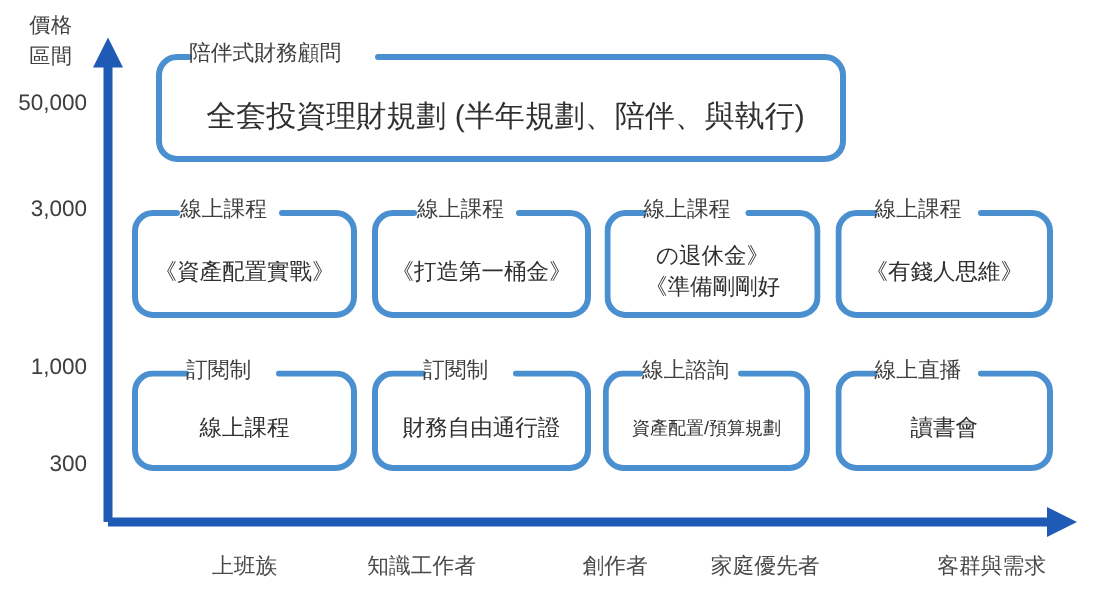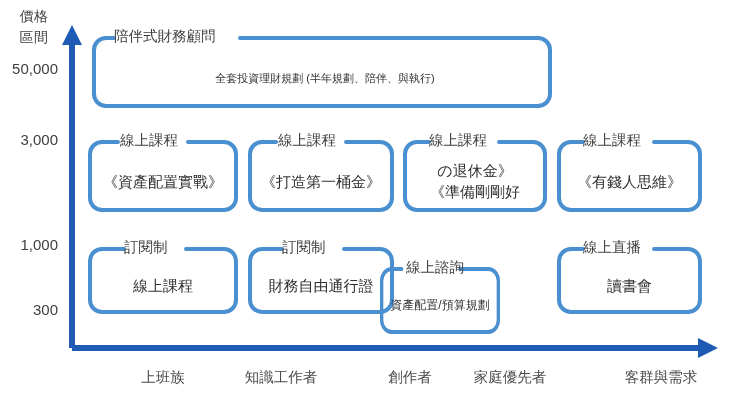--- a/index.html
+++ b/index.html
@@ -41,21 +41,21 @@
     position:absolute;top:-9px;
     font-size:14.5px;line-height:18px;color:#3f3f3f;white-space:nowrap;
   }
   .nbox .body{
     position:absolute;left:0;right:0;top:0;bottom:0;
     display:flex;align-items:center;justify-content:center;
     text-align:center;
     font-size:15px;line-height:21px;color:#303030;
     padding:10px 6px 0 6px;box-sizing:border-box;
   }
-  .nbox.big .body{font-size:11px;padding-top:12px;padding-left:12px;}
+  .nbox.big .body{font-size:20px;padding-top:12px;padding-left:12px;}
   .nbox .body span{display:block;}
 
   
   .badge{position:absolute;left:556px;top:22px;width:120px;text-align:center;}
   .badge .year{
     font-size:36px;line-height:40px;color:#5fb3e8;letter-spacing:1px;
     font-weight:400;
   }
   .badge .rule{
     width:92px;height:2px;background:#5fb3e8;margin:3px auto 6px auto;
@@ -88,21 +88,21 @@
   <div class="y-tick" style="left:-8px;top:236px;">1,000</div>
   <div class="y-tick" style="left:-8px;top:301px;">300</div>
 
   <div class="x-tick" style="left:163px;">上班族</div>
   <div class="x-tick" style="left:281px;">知識工作者</div>
   <div class="x-tick" style="left:410px;">創作者</div>
   <div class="x-tick" style="left:510px;">家庭優先者</div>
   <div class="x-tick" style="left:661px;">客群與需求</div>
 
 
-  <div class="nbox big" style="left:92px;top:36px;width:460px;height:72px;">
+  <div class="nbox big" style="left:104px;top:36px;width:460px;height:72px;">
     <svg class="frame" viewBox="0 0 460 72" preserveAspectRatio="none">
 
       <path d="M 22 2 L 14 2 A 12 12 0 0 0 2 14 L 2 58 A 12 12 0 0 0 14 70
                L 446 70 A 12 12 0 0 0 458 58 L 458 14 A 12 12 0 0 0 446 2 L 148 2" fill="none" stroke="#4a8fd0" stroke-width="4" stroke-linecap="round"></path>
     </svg>
     <div class="cap" style="left:22px;">陪伴式財務顧問</div>
     <div class="body">全套投資理財規劃 (半年規劃、陪伴、與執行)</div>
   </div>
 
   <div class="nbox" style="left:88px;top:140px;width:150px;height:72px;">
@@ -167,21 +167,21 @@
     <svg class="frame" viewBox="0 0 146 67" preserveAspectRatio="none">
       <path d="M 34 2 L 14 2 A 12 12 0 0 0 2 14 L 2 53 A 12 12 0 0 0 14 65
                L 132 65 A 12 12 0 0 0 144 53 L 144 14 A 12 12 0 0 0 132 2 L 96 2" fill="none" stroke="#4a8fd0" stroke-width="4" stroke-linecap="round"></path>
     </svg>
     <div class="cap" style="left:34px;">訂閱制</div>
     <div class="body">
       <span>財務自由通行證</span>
     </div>
   </div>
 
-  <div class="nbox" style="left:380px;top:247px;width:120px;height:67px;margin-top:20px;">
+  <div class="nbox" style="left:402px;top:247px;width:138px;height:67px;">
     <svg class="frame" viewBox="0 0 144 67" preserveAspectRatio="none">
       <path d="M 26 2 L 14 2 A 12 12 0 0 0 2 14 L 2 53 A 12 12 0 0 0 14 65
                L 130 65 A 12 12 0 0 0 142 53 L 142 14 A 12 12 0 0 0 130 2 L 96 2" fill="none" stroke="#4a8fd0" stroke-width="4" stroke-linecap="round"></path>
     </svg>
     <div class="cap" style="left:26px;">線上諮詢</div>
     <div class="body" style="font-size:12px;">
       <span>資產配置/預算規劃</span>
     </div>
   </div>
 

